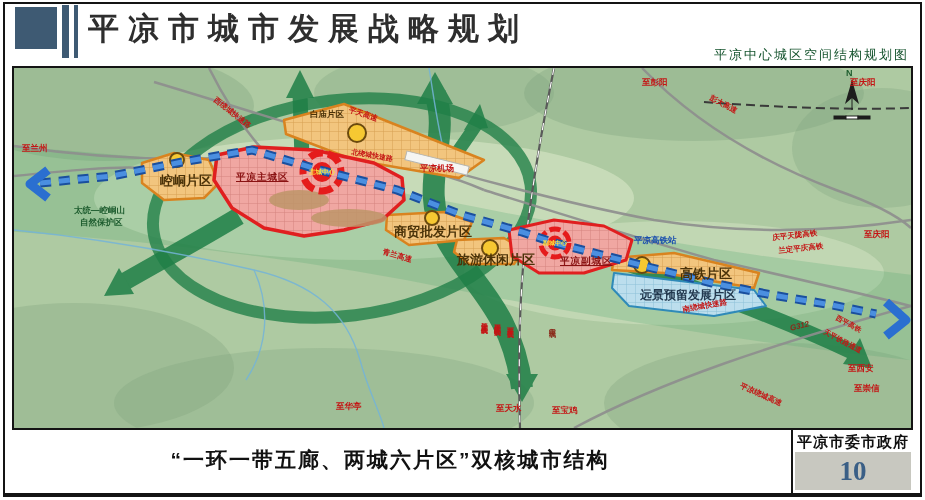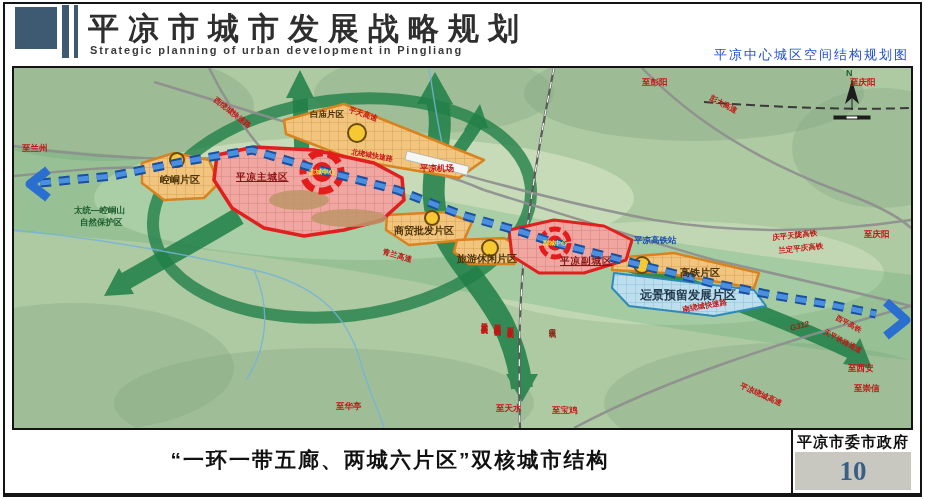--- a/index.html
+++ b/index.html
@@ -8,32 +8,32 @@
   .frame{position:absolute;left:3px;top:2px;right:3px;bottom:3px;
          border:2px solid #141414;border-bottom-width:4px;pointer-events:none;z-index:40;}
   
   .logo-sq{position:absolute;left:15px;top:7px;width:42px;height:42px;background:#3e5a73;}
   .bar1{position:absolute;left:62px;top:5px;width:7px;height:53px;background:#3e5a73;}
   .bar2{position:absolute;left:74px;top:5px;width:4px;height:53px;background:#3e5a73;}
   .title{position:absolute;left:88px;top:8px;font-size:31px;font-weight:bold;color:#2e2e2e;
          letter-spacing:9px;white-space:nowrap;}
   .subtitle{position:absolute;left:90px;top:44px;font-size:11px;font-weight:bold;color:#3a3a3a;
          letter-spacing:1.8px;white-space:nowrap;}
-  .map-caption{position:absolute;right:16px;top:46px;font-size:13px;color:#1d4ed8;
+  .map-caption{position:absolute;right:16px;top:46px;font-size:13px;color:#14532d;
          letter-spacing:2px;white-space:nowrap;}
   
   .map{position:absolute;left:12px;top:66px;width:901px;height:364px;border:2px solid #141414;
        box-sizing:border-box;background:#b5cfa9;overflow:hidden;}
   .map svg{position:absolute;left:0;top:0;}
   .ml{position:absolute;white-space:nowrap;font-weight:bold;transform-origin:left top;z-index:10;
       line-height:1.15;}
   .lr{color:#c41414;font-size:8.5px;}
   .lb{color:#1a4fae;font-size:8.5px;}
   .lg{color:#1d5c2e;font-size:8.5px;}
-  .ld{color:#4a3208;font-size:10px;}
+  .ld{color:#4a3208;font-size:13px;}
   .lc{color:#8a1212;font-size:9.5px;letter-spacing:1px;text-decoration:underline;}
   .ly{color:#ffe13a;text-align:center;}
   .lk{color:#22384e;font-size:12px;}
   .vert{writing-mode:vertical-rl;text-orientation:upright;letter-spacing:1px;}
   
   .footer-caption{position:absolute;left:10px;top:446px;width:760px;text-align:center;
       font-size:21px;font-weight:bold;color:#111;letter-spacing:2px;}
   .footer-sep{position:absolute;left:791px;top:430px;width:2px;height:65px;background:#141414;}
   .org-label{position:absolute;left:793px;top:433px;width:120px;text-align:center;
       font-size:15px;font-weight:bold;color:#111;letter-spacing:1px;}
@@ -44,21 +44,20 @@
 </head>
 <body>
 
 <div class="page">
   <div class="frame"></div>
 
   <div class="logo-sq"></div>
   <div class="bar1"></div>
   <div class="bar2"></div>
   <div class="title">平凉市城市发展战略规划</div>
-  <div class="subtitle">Strategic planning of urban development in Pingliang</div>
   <div class="map-caption">平凉中心城区空间结构规划图</div>
 
   <div class="map">
     <svg width="897" height="360" viewBox="0 0 897 360">
       <defs>
         <pattern id="pr" width="9" height="9" patternUnits="userSpaceOnUse">
           <rect width="9" height="9" fill="#f0a7a2"></rect>
             <path d="M0 0H9M0 0V9" stroke="#d4837e" stroke-width="1"></path>
         </pattern>
         <pattern id="po" width="9" height="9" patternUnits="userSpaceOnUse">

